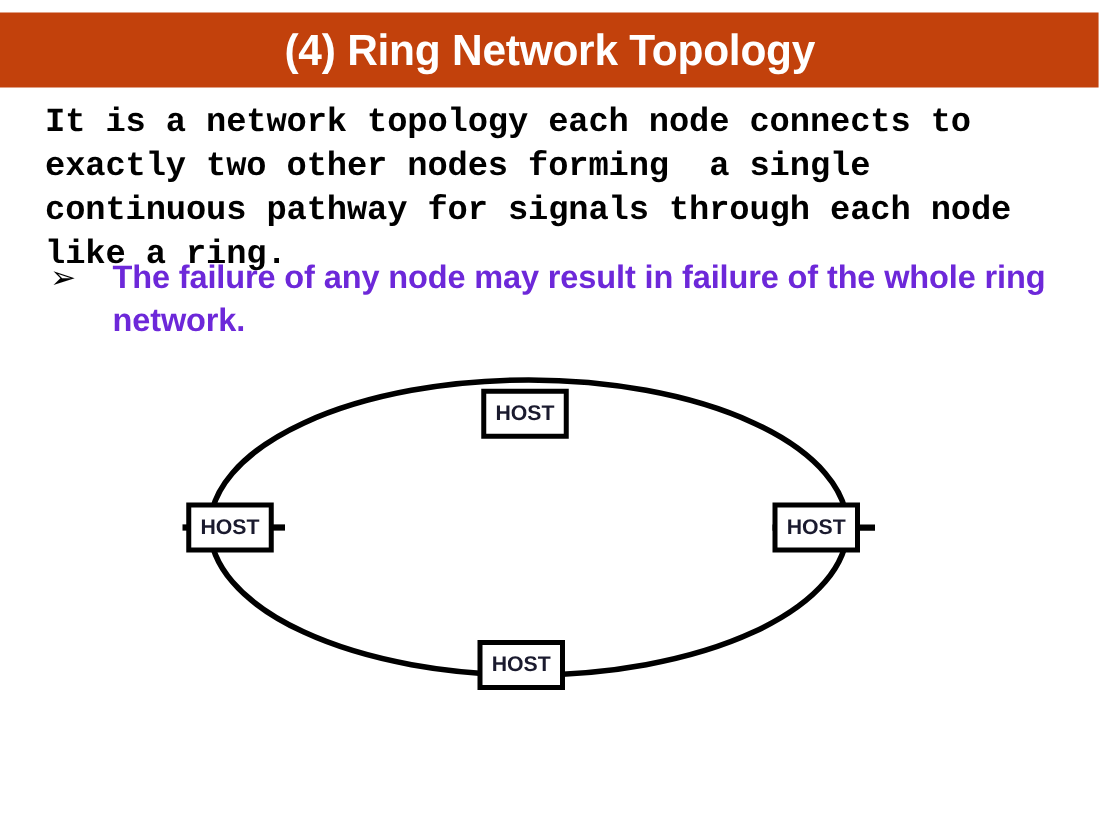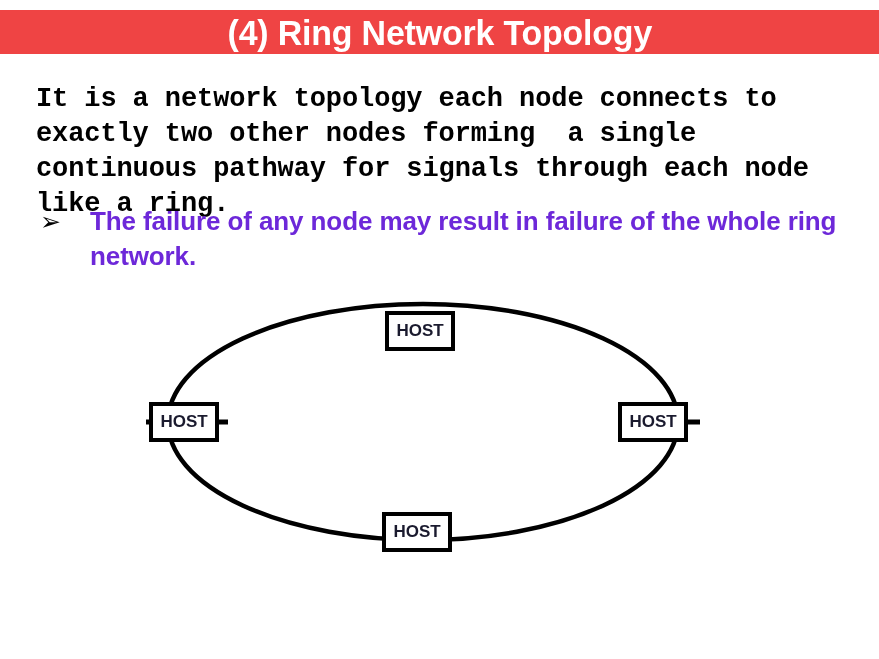--- a/index.html
+++ b/index.html
@@ -15,22 +15,22 @@
     font-family: "Liberation Sans", sans-serif;
     background: #ffffff;
   }
 
   
   #title-banner {
     position: absolute;
     left: 0;
     top: 10px;
     width: 879px;
-    height: 44px;
-    background: #ef4444;
+    height: 60px;
+    background: #c2410c;
     display: flex;
     align-items: center;
     justify-content: center;
   }
   #title-text {
     color: #ffffff;
     font-family: "Liberation Sans", sans-serif;
     font-weight: bold;
     font-size: 35px;
     letter-spacing: -0.2px;

